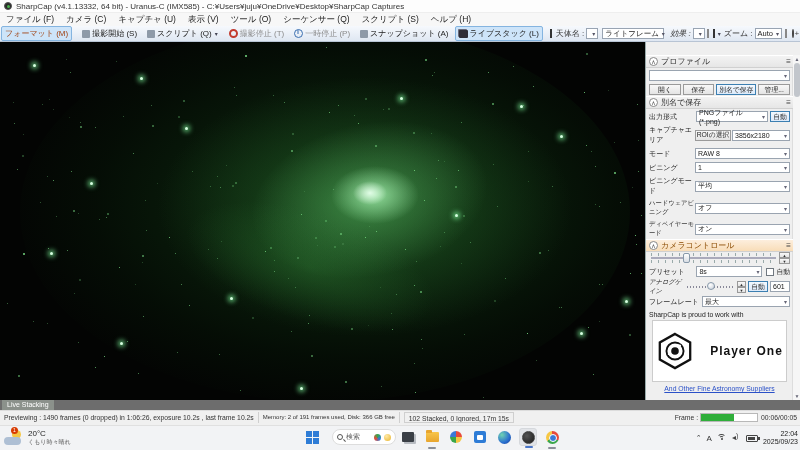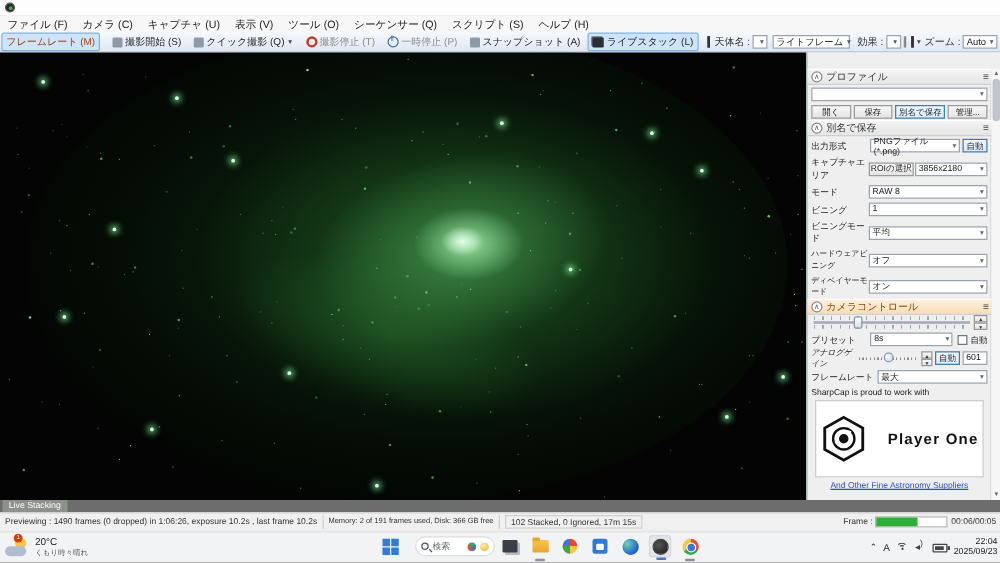--- a/index.html
+++ b/index.html
@@ -139,45 +139,46 @@
   .batt::after { content:""; position:absolute; right:-3px; top:1.5px; width:2px; height:3px; background:#444; }
   #clock { text-align:right; font-size:7px; line-height:8px; color:#222; }
 </style>
 </head>
 <body>
 
 <div id="app">
 
   <div id="titlebar">
     <span id="app-icon"></span>
+    <span id="title-text">SharpCap (v4.1.13332, 64 bit) - Uranus-C (IMX585) - C:¥Users¥juju¥OneDrive¥Desktop¥SharpCap Captures</span>
   </div>
 
   <div id="menubar">
     <span class="menu-item">ファイル (F)</span>
     <span class="menu-item">カメラ (C)</span>
     <span class="menu-item">キャプチャ (U)</span>
     <span class="menu-item">表示 (V)</span>
     <span class="menu-item">ツール (O)</span>
     <span class="menu-item">シーケンサー (Q)</span>
     <span class="menu-item">スクリプト (S)</span>
     <span class="menu-item">ヘルプ (H)</span>
   </div>
 
   <div id="toolbar">
     <span class="tbtn active" style="color:#a04010;">
-      <span>フレームレート (M)</span>
+      <span>フォーマット (M)</span>
     </span>
     <span class="tsep"></span>
     <span class="tbtn">
       <span class="ticon i-cam"></span>
         <span>撮影開始 (S)</span>
     </span>
     <span class="tbtn">
       <span class="ticon i-cam"></span>
-        <span>クイック撮影 (Q)</span>
+        <span>スクリプト (Q)</span>
         <span class="chev">▾</span>
     </span>
     <span class="tbtn disabled">
       <span class="ticon i-stop"></span>
         <span>撮影停止 (T)</span>
     </span>
     <span class="tbtn disabled">
       <span class="ticon i-pause"></span>
         <span>一時停止 (P)</span>
     </span>
@@ -189,21 +190,21 @@
       <span class="ticon i-stack"></span>
         <span>ライブスタック (L)</span>
     </span>
     <span class="ticon i-round" style="margin:0 2px;"></span>
     <span class="ticon i-maroon" style="margin:0 2px;"></span>
     <span class="tlabel">天体名 :</span>
     <span class="tsel" style="width:58px;"></span>
     <span class="tsel" style="width:62px; margin-left:4px;">
         <span>ライトフレーム</span>
       </span>
-    <span class="tlabel" style="margin-left:4px;">効果 :</span>
+    <span class="tlabel" style="margin-left:4px;font-style:italic;">効果 :</span>
     <span class="tsel" style="width:68px;"></span>
     <span class="ticon i-gray-grid" style="margin:0 2px;"></span>
     <span class="ticon i-maroon" style="margin:0 2px;"></span>
     <span class="chev">▾</span>
     <span class="tlabel">ズーム :</span>
     <span class="tsel" style="width:38px;">
         <span>Auto</span>
       </span>
     <span class="ticon i-hist" style="margin:0 3px;"></span>
     <span class="ticon i-reticle" style="margin:0 2px;"></span>

